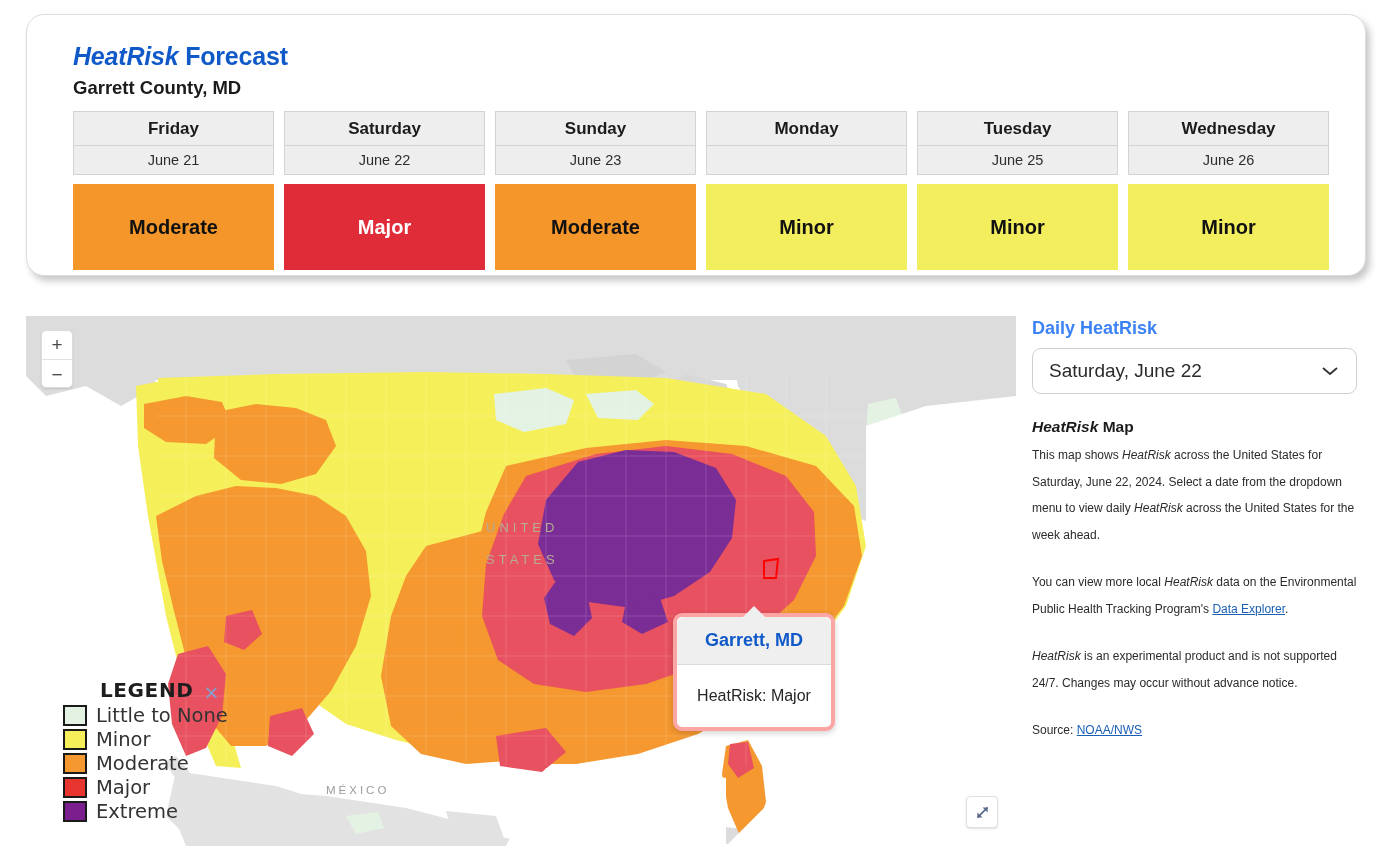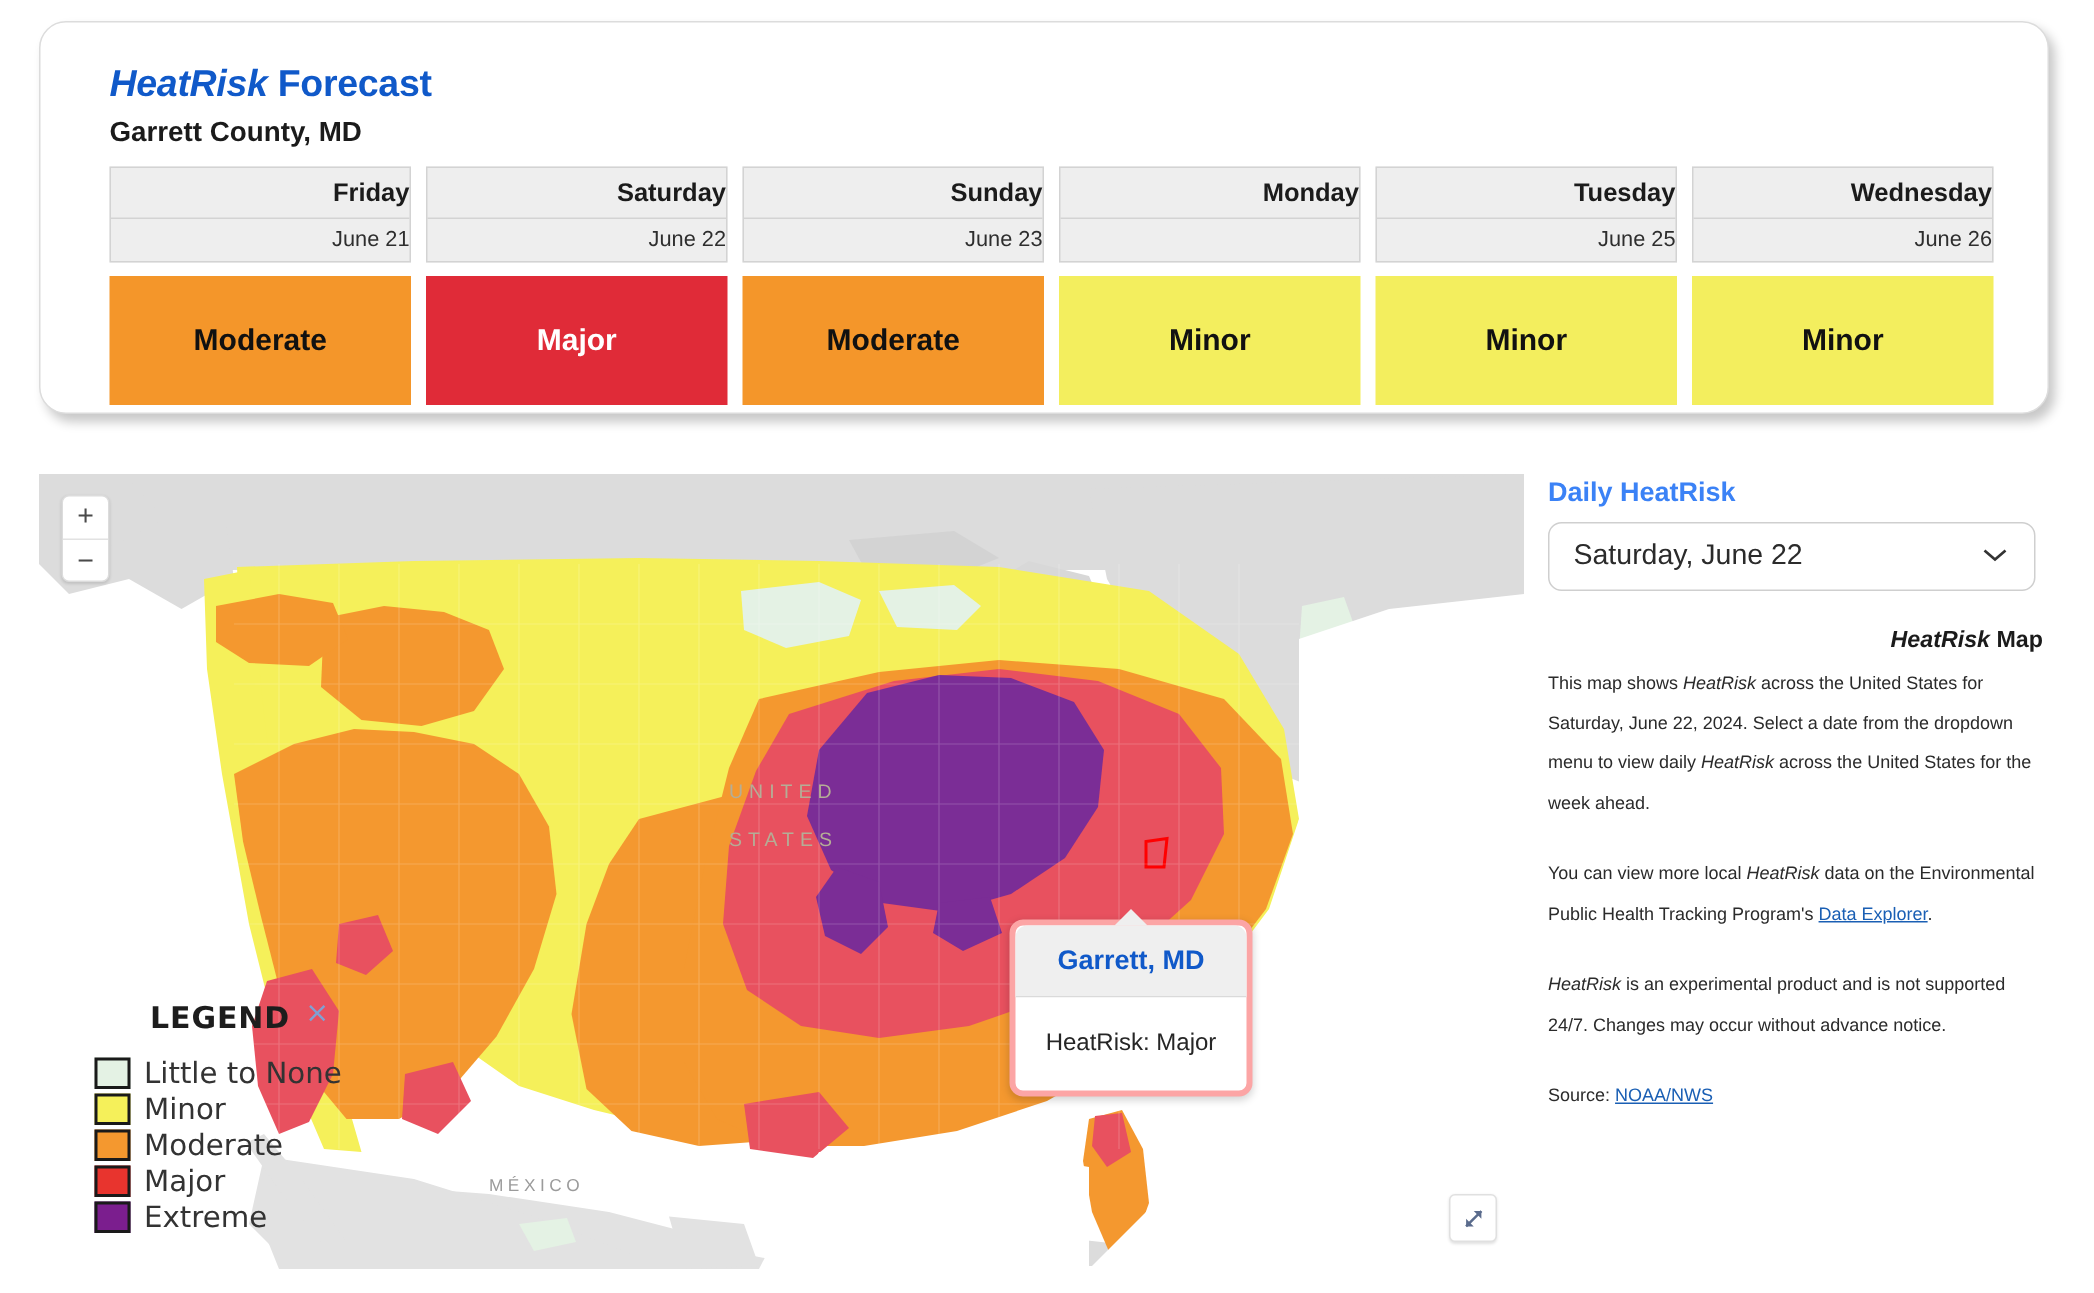--- a/index.html
+++ b/index.html
@@ -39,21 +39,21 @@
     display: flex; gap: 10px;
     margin-left: 24px; margin-right: 14px;
   }
   .day-head-row { margin-top: 12px; }
   .day-val-row  { margin-top: 9px; }
 
   .day-head {
     flex: 1 1 0;
     background: #eeeeee;
     border: 1px solid #d3d3d3;
-    text-align: right;
+    text-align: center;
   }
   .day-head .dh-name {
     font-size: 17px; font-weight: bold; color: #1b1b1b;
     padding: 7px 0 6px 0;
     border-bottom: 1px solid #d3d3d3;
   }
   .day-head .dh-date {
     font-size: 14.5px; color: #2e2e2e;
     padding: 6px 0 6px 0;
   }
@@ -92,22 +92,22 @@
     font-family:"Liberation Sans", sans-serif;
   }
   .zoom-btn.top { border-bottom: 1px solid #e2e2e2; }
 
   .legend-box {
     position: absolute; left: 37px; bottom: 22px;
     z-index: 40;
     font-family: "DejaVu Sans", sans-serif;
   }
   .legend-title-row {
-    display:flex; align-items:flex-start; gap:10px;
-    margin-left: 37px; margin-bottom: 14px;
+    display:flex; align-items:flex-end; gap:10px;
+    margin-left: 37px; margin-bottom: 2px;
   }
   .legend-title { font-size: 20px; font-weight: bold; color:#1d1d1d; letter-spacing:0.6px; }
   .legend-x { font-size: 19px; color:#7fa1d4; cursor:pointer; line-height:1; }
   .legend-row { display:flex; align-items:center; gap:9px; margin: 1px 0; }
   .legend-sw {
     width: 24px; height: 21px;
     border: 2px solid #1a1a1a;
   }
   .legend-lbl { font-size: 19.5px; color:#333; }
 
@@ -159,21 +159,21 @@
     position:relative;
     height: 46px; width: 325px;
     border: 1px solid #cfcfcf; border-radius: 9px;
     background:#fff;
     display:flex; align-items:center;
     padding: 0 16px;
     font-size: 19px; color:#2b2b2b;
     cursor:pointer;
   }
   .side-select .chev { position:absolute; right: 16px; top: 50%; transform: translateY(-50%); }
-  .side-h { font-size: 15.5px; font-weight:bold; color:#1b1b1b; margin-top: 24px; text-align: right; }
+  .side-h { font-size: 15.5px; font-weight:bold; color:#1b1b1b; margin-top: 24px; }
   .side-h .it { font-style: italic; }
   .side-p {
     font-size: 12px; color:#2b2b2b; line-height: 26.5px;
     margin-top: 6px; width: 325px;
   }
   .side-p .it { font-style: italic; }
   .side-p.gap { margin-top: 21px; }
   .lnk { color:#1a5fb4; text-decoration: underline; cursor:pointer; }
 </style>
 </head>

